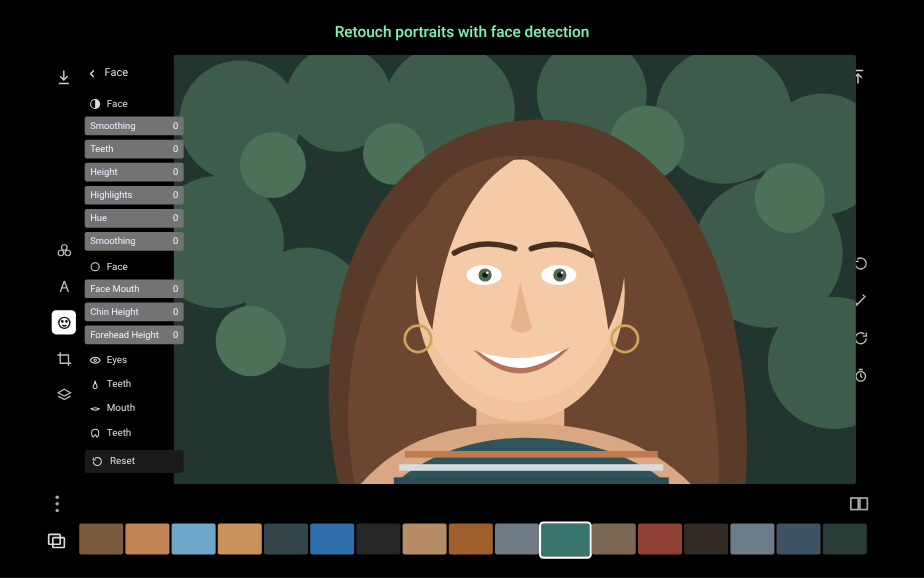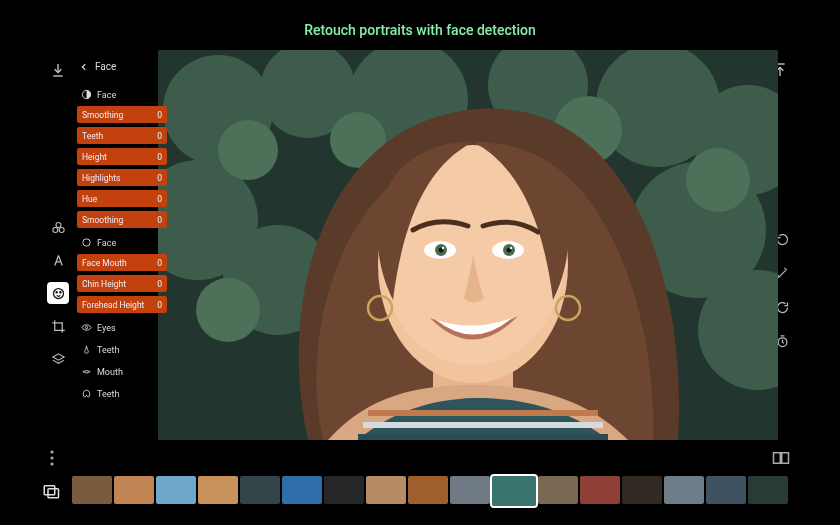--- a/index.html
+++ b/index.html
@@ -87,21 +87,21 @@
     margin-top: 7px; padding: 2px 2px 2px 4px;
     color:#ddd; font-size:9px;
   }
   .section-header .ico { width:11px; height:11px; display:flex; align-items:center; justify-content:center; }
   .section-header .ico svg { width:11px; height:11px; }
 
   .slider-row {
     position: relative;
     margin-top: 4px;
     height: 17px;
-    background: #c2410c;
+    background: #737373;
     border-radius: 2px;
     display:flex; align-items:center;
     color:#eef; padding: 0 5px;
     font-size:8.5px;
     cursor: pointer;
   }
   .slider-row .val {
     position:absolute; right:5px;
     font-variant-numeric: tabular-nums;
     color:#dff;
@@ -322,20 +322,29 @@
   </div>
   <div class="section-header">
     <span class="ico">
         <svg viewBox="0 0 24 24" fill="none" stroke="currentColor" stroke-width="2">
           <path d="M5 12c0 5 2 8 3.5 8S10 16 12 16s2 4 3.5 4S19 17 19 12c0-4-3-7-7-7s-7 3-7 7z"></path>
         </svg>
       </span>
     <span>Teeth</span>
   </div>
 
+  <div class="panel-row dark" style="margin-top:8px">
+    <span class="ico">
+        <svg viewBox="0 0 24 24" fill="none" stroke="currentColor" stroke-width="2">
+          <path d="M4 12a8 8 0 1 0 3-6.2"></path>
+          <path d="M4 4v5h5"></path>
+        </svg>
+      </span>
+    <span>Reset</span>
+  </div>
 </div>
 
 <div class="canvas">
   <svg viewBox="0 0 620 390" width="620" height="390">
 
     <rect width="620" height="390" fill="#22352e"></rect>
     <g fill="#3d5c4b">
       <circle cx="60" cy="60" r="55"></circle>
         <circle cx="150" cy="40" r="48"></circle>
         <circle cx="250" cy="50" r="60"></circle>

